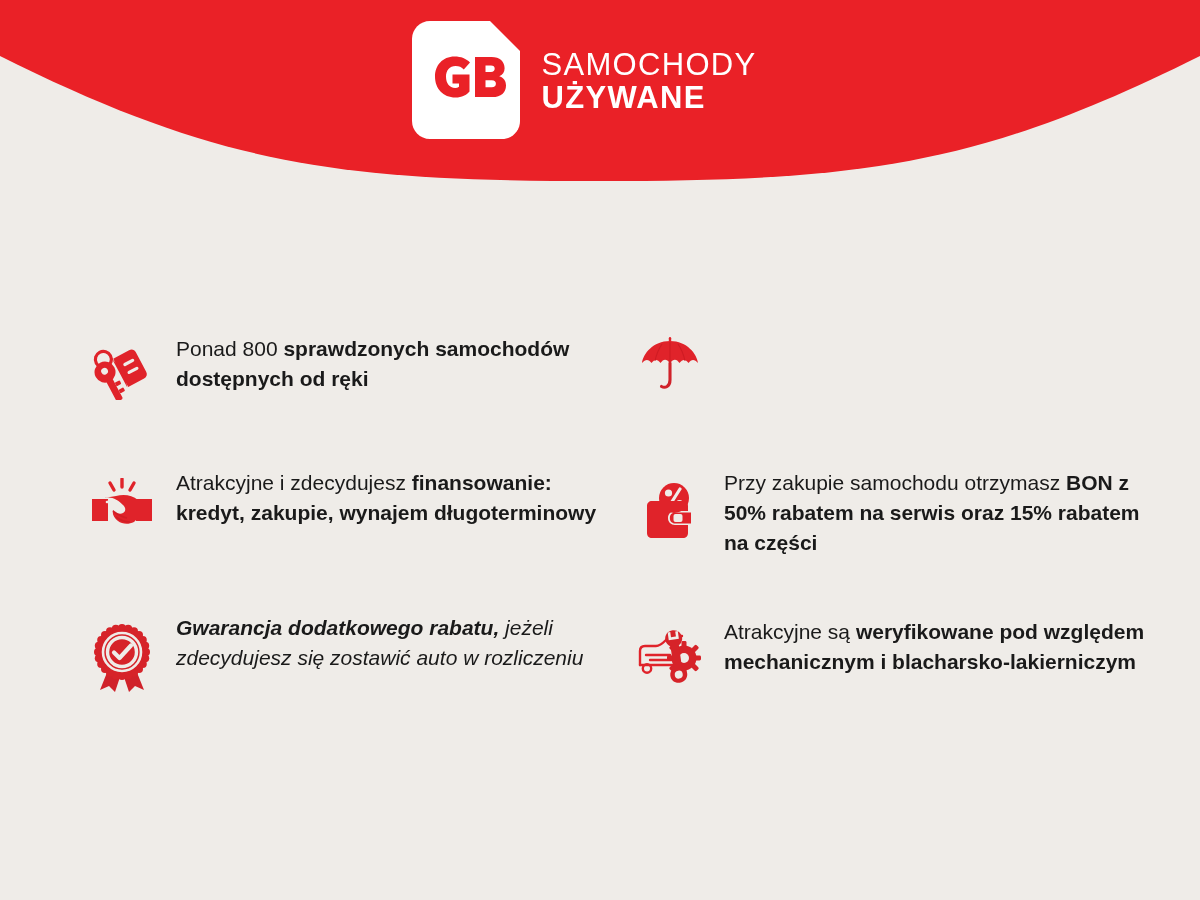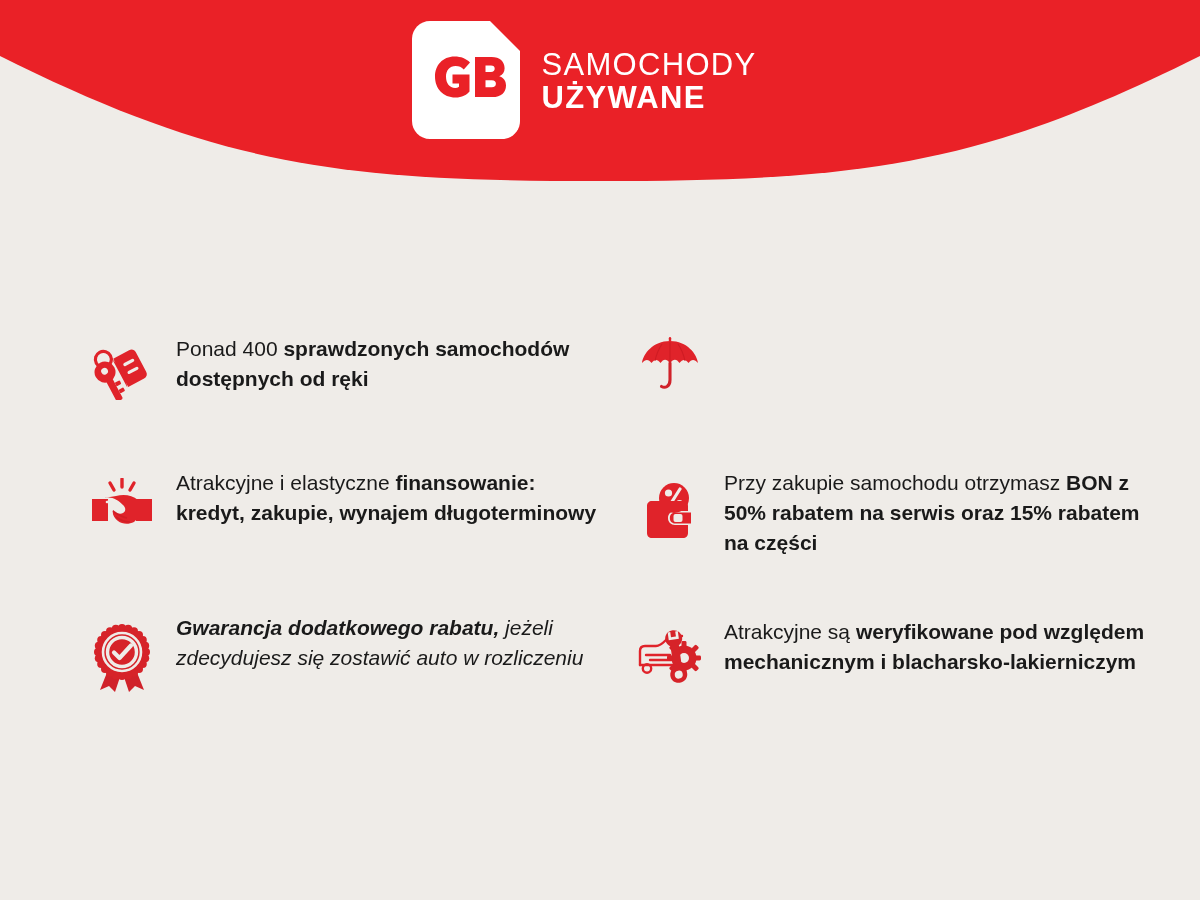--- a/index.html
+++ b/index.html
@@ -179,21 +179,21 @@
             <rect x="19" y="44" width="5.5" height="4" rx="1" fill="#E0232A"></rect>
 
             <path d="M29,14 L47,14 C50,14 52,16 52,19 L52,41 C52,44 50,46 47,46 L29,46 Z" fill="#E0232A"></path>
             <path d="M28,14 L33,30 L28,46 Z" fill="#E0232A"></path>
             <rect x="35" y="23" width="12" height="3.2" rx="1.6" fill="#EFECE8"></rect>
             <rect x="35" y="32" width="12" height="3.2" rx="1.6" fill="#EFECE8"></rect>
           </g>
         </svg>
       </div>
       <div class="feature-text">
-        <span>Ponad 400 </span><b>sprawdzonych samochodów dostępnych od ręki</b>
+        <span>Ponad 800 </span><b>sprawdzonych samochodów dostępnych od ręki</b>
       </div>
     </div>
 
     <div class="feature feature-right row1-right">
       <div class="feature-icon">
         <svg width="60" height="58" viewBox="0 0 60 58" xmlns="http://www.w3.org/2000/svg" aria-hidden="true">
 
           <path d="M30,5 C13,5 3,18 2,27
                    C5.5,23 8.5,23 11.5,27
                    C14.5,23 17.5,23 20.5,27
@@ -228,21 +228,21 @@
 
           <path d="M14,20 C22,18 28,22 33,27 C36,30 36,33 33,35 C30,37 26,35 23,32
                    C22,36 24,40 28,43 C32,46 38,47 44,44 L48,40 L48,22 C42,17 34,16 26,18 Z" fill="#E0232A"></path>
 
           <path d="M17,24 C23,23 28,26 32,29.5" stroke="#EFECE8" stroke-width="2.6" fill="none" stroke-linecap="round"></path>
           <path d="M23,33 C27,36 32,39 37,40" stroke="#C81A21" stroke-width="1.6" fill="none" opacity="0.6"></path>
           <path d="M26,39 C30,42 35,44 40,44" stroke="#C81A21" stroke-width="1.6" fill="none" opacity="0.6"></path>
         </svg>
       </div>
       <div class="feature-text">
-        <span>Atrakcyjne i elastyczne </span><b>finansowanie: kredyt, zakupie, wynajem długoterminowy</b>
+        <span>Atrakcyjne i zdecydujesz </span><b>finansowanie: kredyt, zakupie, wynajem długoterminowy</b>
       </div>
     </div>
 
     <div class="feature feature-right row2-right">
       <div class="feature-icon">
         <svg width="62" height="62" viewBox="0 0 62 62" xmlns="http://www.w3.org/2000/svg" aria-hidden="true">
 
           <circle cx="35" cy="16" r="15" fill="#E0232A"></circle>
           <circle cx="29.5" cy="11" r="3.6" fill="#EFECE8"></circle>
           <circle cx="40.5" cy="21.5" r="3.6" fill="#EFECE8"></circle>

